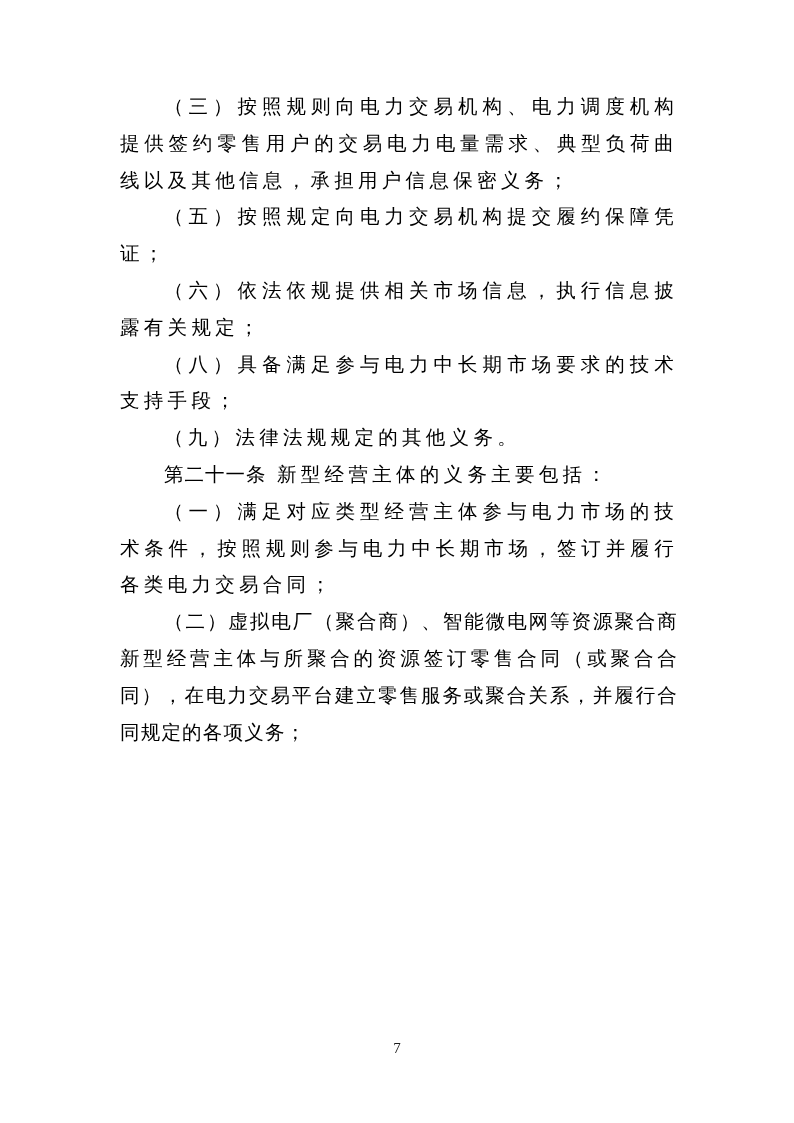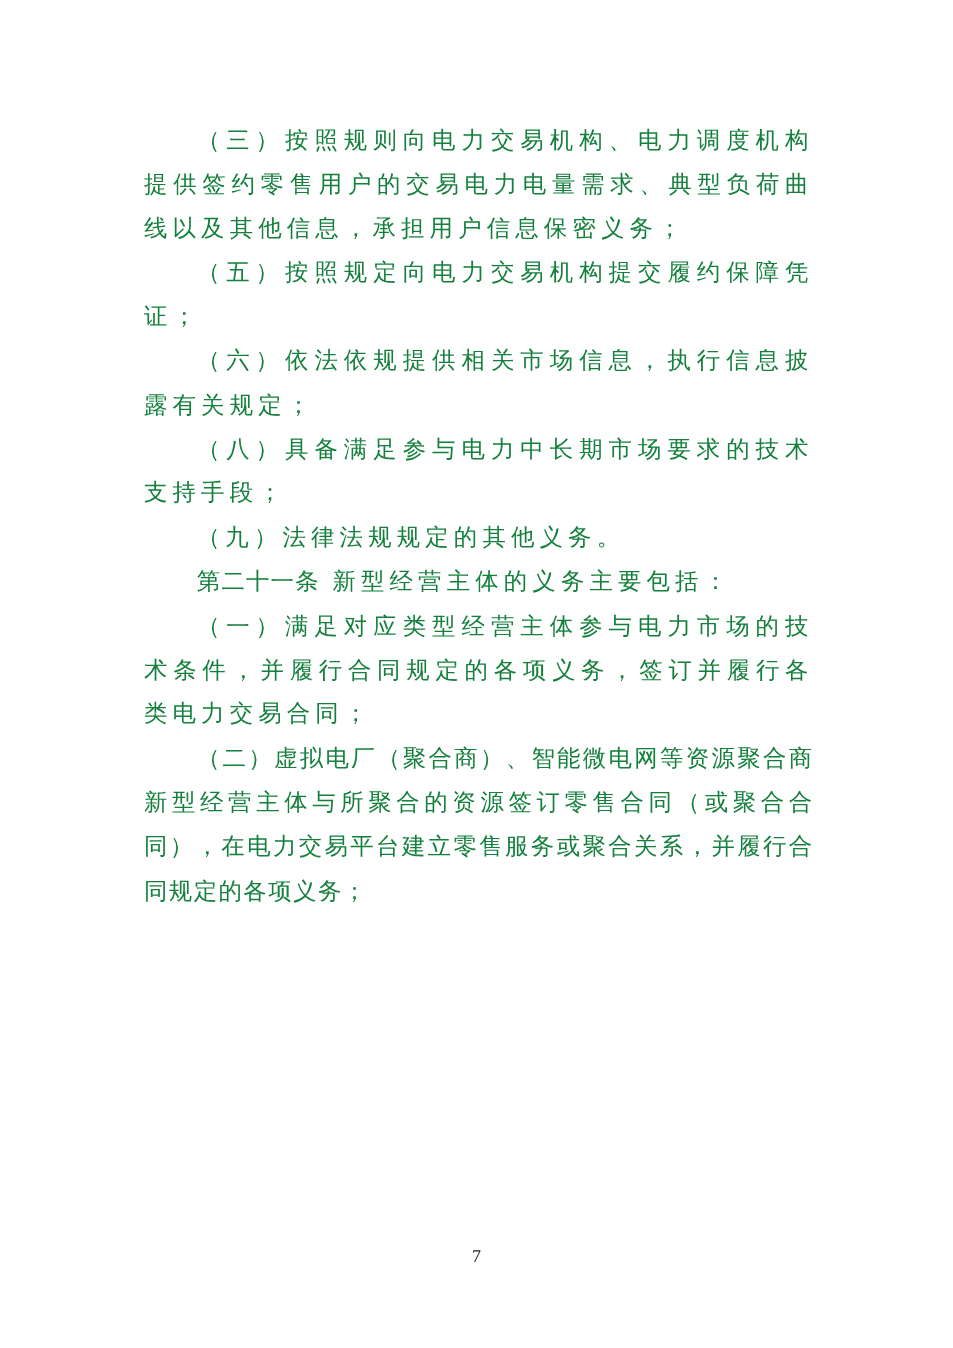--- a/index.html
+++ b/index.html
@@ -1,24 +1,24 @@
 <!DOCTYPE html>
 <html><head>
 <meta charset="utf-8">
 <style>
   html, body { margin: 0; padding: 0; background: #ffffff; }
   body { width: 794px; height: 1123px; position: relative; overflow: hidden; }
   .page {
     position: absolute;
     left: 120px;
-    top: 99px;
+    top: 89px;
     width: 558px;
     font-family: "DejaVu Serif", "Liberation Serif", serif;
     font-size: 19.5px;
-    color: #15803d;
+    color: #000000;
     line-height: 36.8px;
     letter-spacing: 4.3px;
   }
   .para { margin: 0; text-indent: 44px; text-align: justify; text-align-last: left; }
   .para.tight { letter-spacing: 1.2px; }
   .article-head { font-weight: normal; letter-spacing: 1px; }
   .page-number {
     position: absolute;
     left: 0; width: 794px;
     top: 1040px;
@@ -31,17 +31,17 @@
 </head>
 <body>
 
 <div class="page">
   <p class="para">（三）按照规则向电力交易机构、电力调度机构提供签约零售用户的交易电力电量需求、典型负荷曲线以及其他信息，承担用户信息保密义务；</p>
   <p class="para">（五）按照规定向电力交易机构提交履约保障凭证；</p>
   <p class="para">（六）依法依规提供相关市场信息，执行信息披露有关规定；</p>
   <p class="para">（八）具备满足参与电力中长期市场要求的技术支持手段；</p>
   <p class="para">（九）法律法规规定的其他义务。</p>
   <p class="para"><span class="article-head">第二十一条</span><span> 新型经营主体的义务主要包括：</span></p>
-  <p class="para">（一）满足对应类型经营主体参与电力市场的技术条件，并履行合同规定的各项义务，签订并履行各类电力交易合同；</p>
+  <p class="para">（一）满足对应类型经营主体参与电力市场的技术条件，按照规则参与电力中长期市场，签订并履行各类电力交易合同；</p>
   <p class="para tight">（二）虚拟电厂（聚合商）、智能微电网等资源聚合商新型经营主体与所聚合的资源签订零售合同（或聚合合同），在电力交易平台建立零售服务或聚合关系，并履行合同规定的各项义务；</p>
 </div>
 
 <div class="page-number">7</div>
 
 </body></html>

